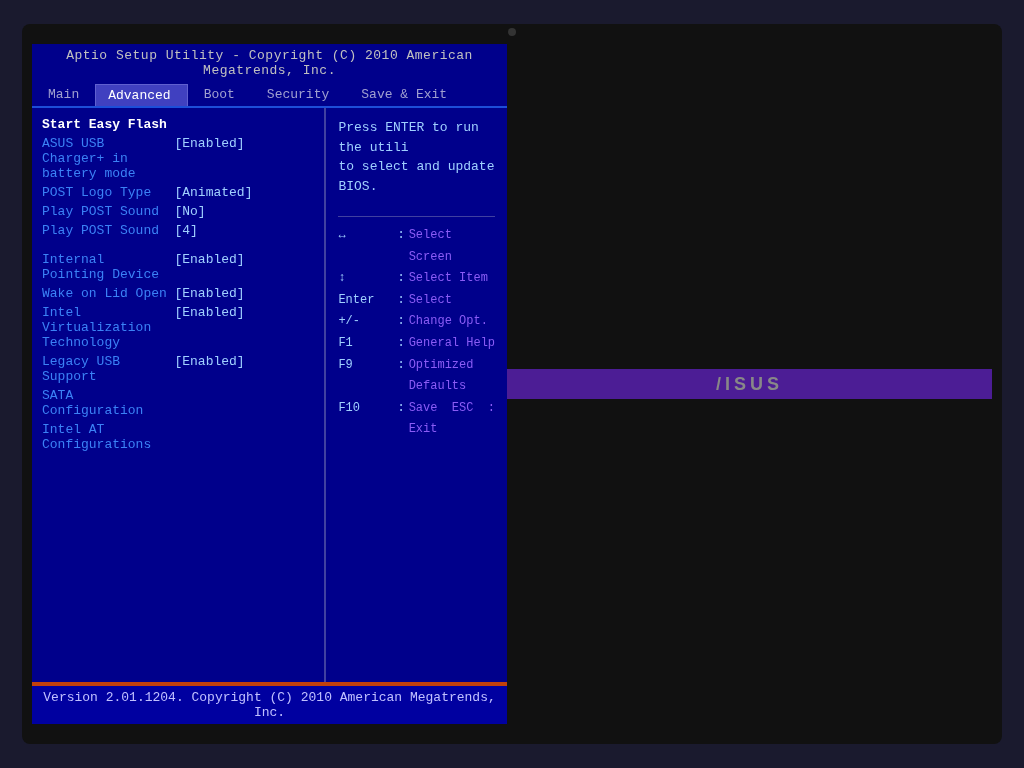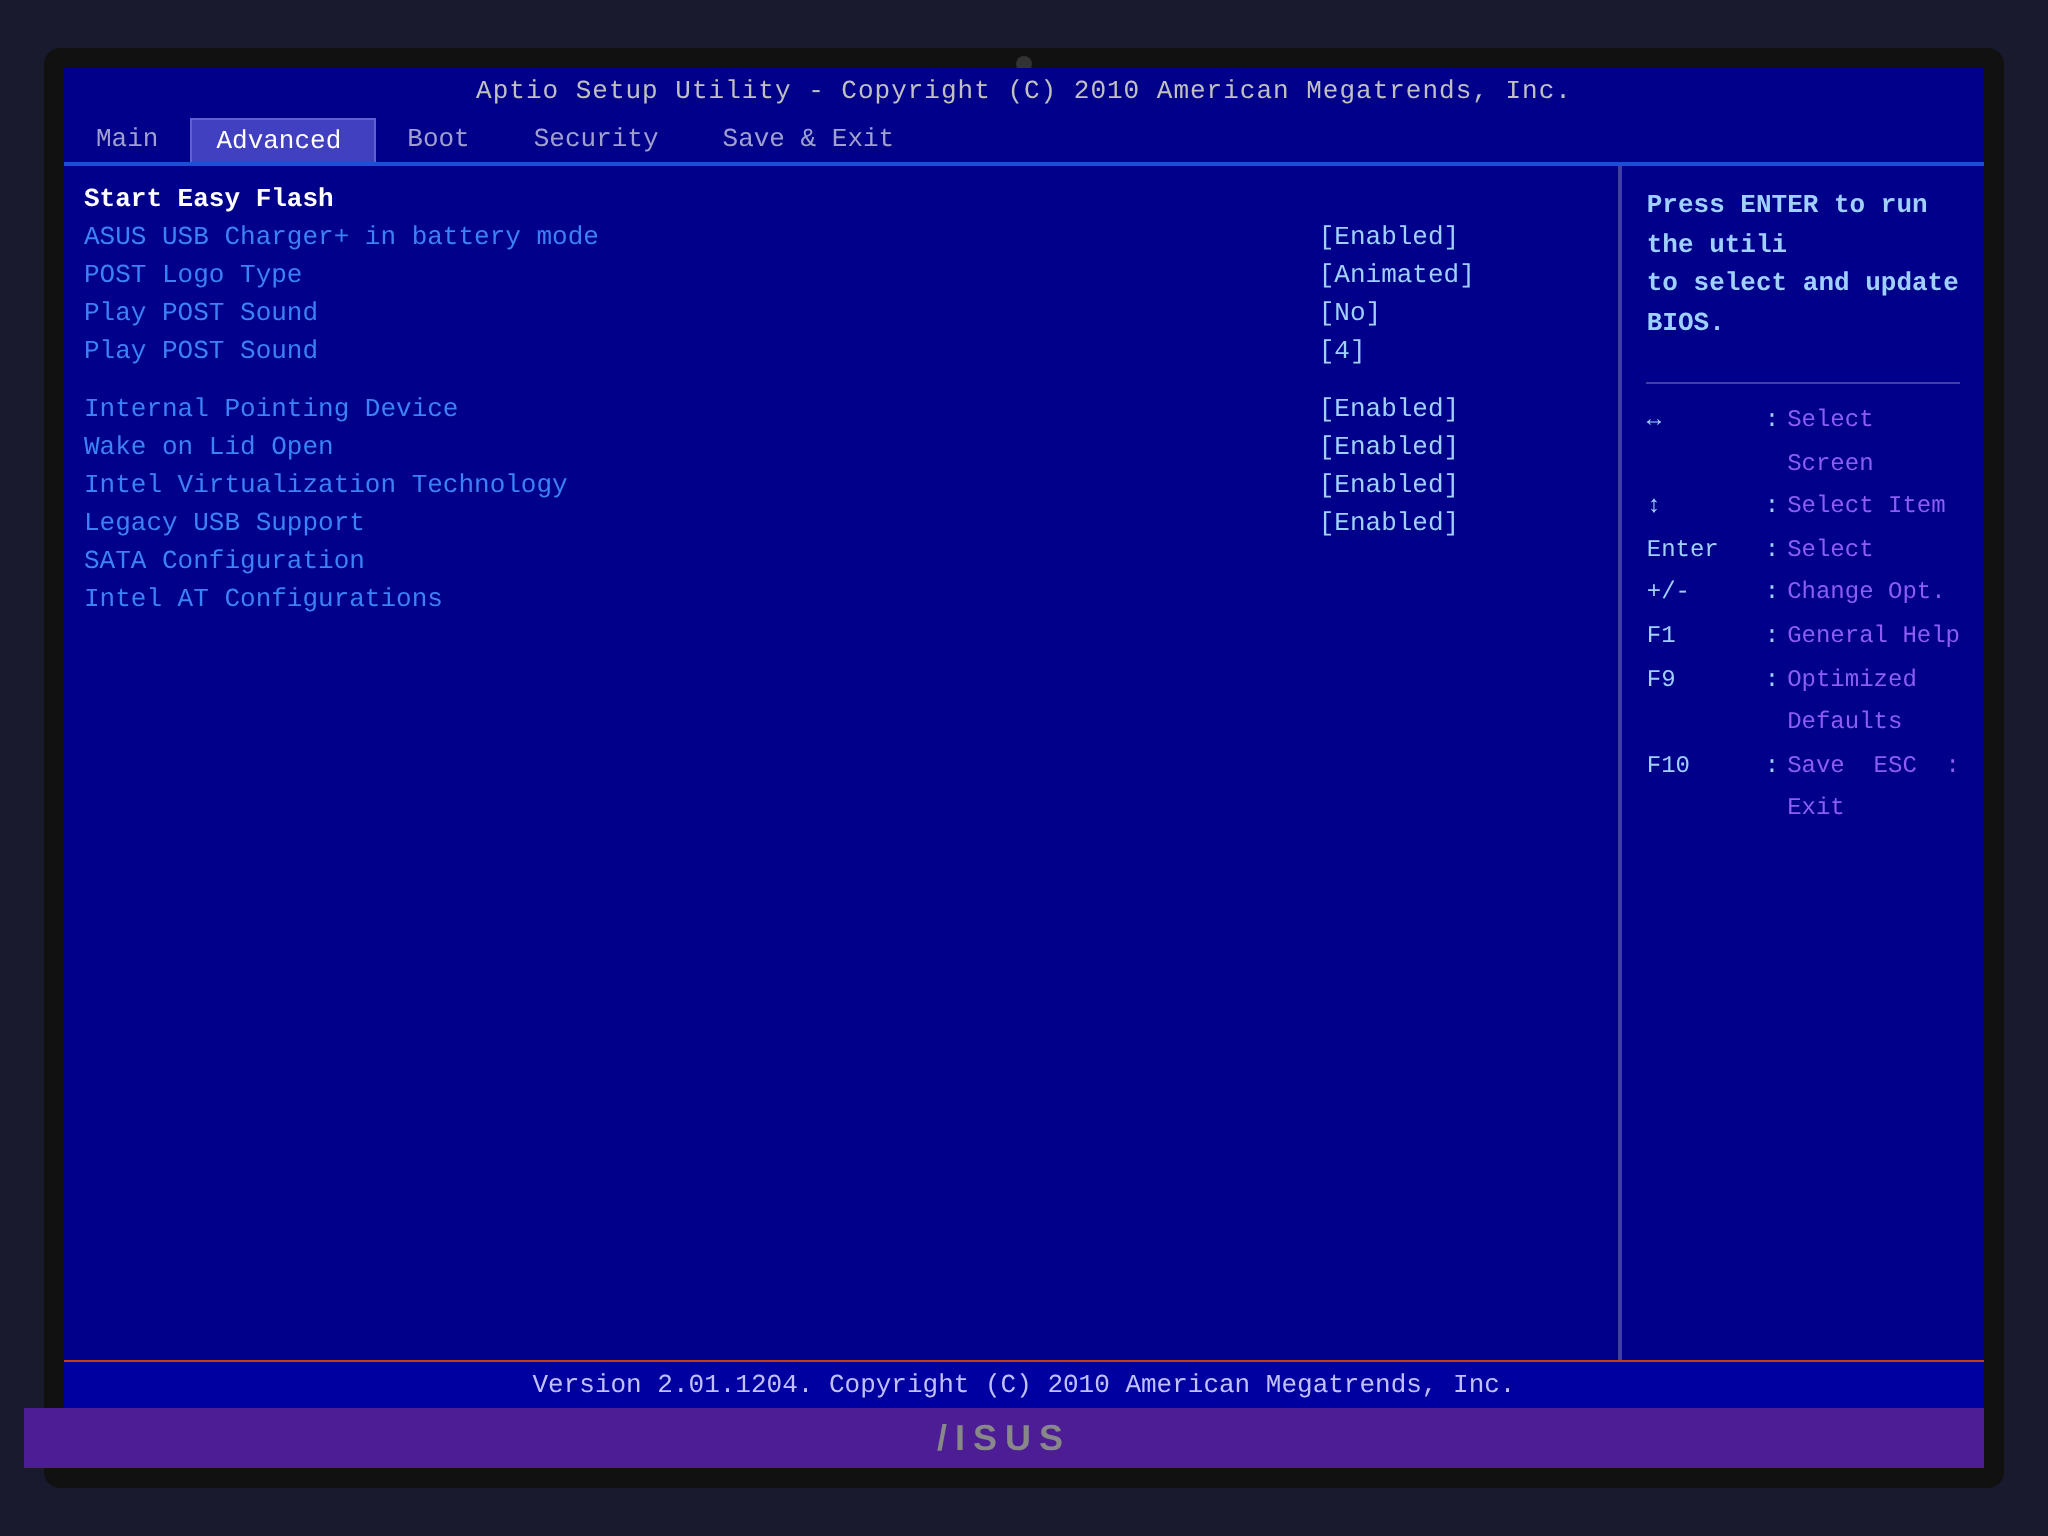--- a/index.html
+++ b/index.html
@@ -16,22 +16,21 @@
       justify-content: center;
     }
 
     .monitor-bezel {
       width: 980px;
       height: 720px;
       background: #111;
       border-radius: 8px;
       padding: 10px;
       display: flex;
-      flex-direction: column;
-      align-items: flex-end;
+      align-items: center;
       justify-content: center;
       position: relative;
     }
 
     .screen {
       width: 960px;
       height: 680px;
       background: #00008b;
       display: flex;
       flex-direction: column;
@@ -125,21 +124,20 @@
       flex-direction: column;
       gap: 0;
     }
 
     .help-text {
       color: #a0d0ff;
       font-size: 13px;
       font-family: 'Courier New', Courier, monospace;
       line-height: 1.5;
       margin-bottom: 12px;
-      font-weight: bold;
     }
 
     .divider {
       height: 1px;
       background: #4040a0;
       margin: 8px 0;
     }
 
     .key-help {
       color: #a0d0ff;
@@ -167,21 +165,21 @@
     }
 
     
     .status-bar {
       background: #0000a0;
       color: #c0c0ff;
       text-align: center;
       padding: 4px 0;
       font-size: 13px;
       font-family: 'Courier New', Courier, monospace;
-      border-top: 1px solid #c2410c;
+      border-top: 4px solid #c2410c;
     }
 
     .asus-logo-bar {
       width: 980px;
       height: 30px;
       background: #4c1d95;
       display: flex;
       align-items: center;
       justify-content: center;
     }

